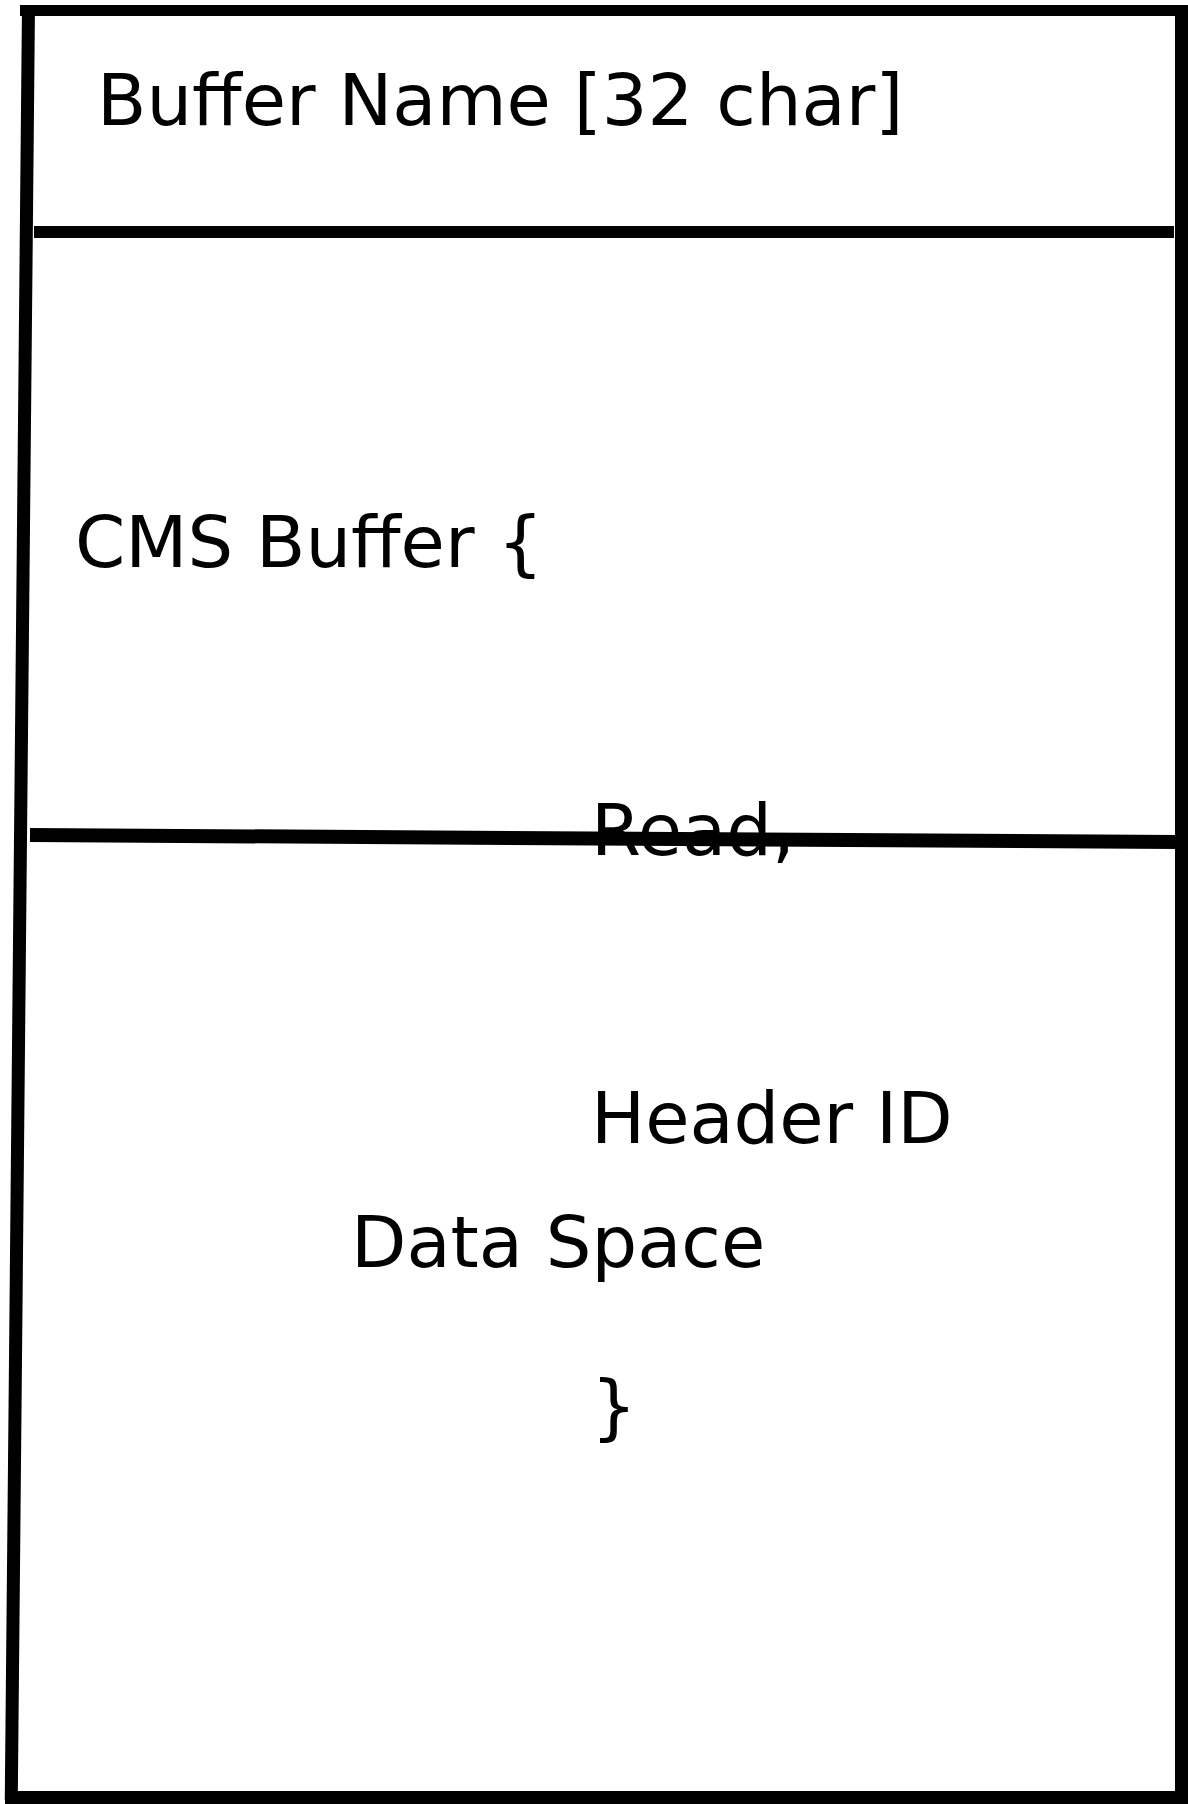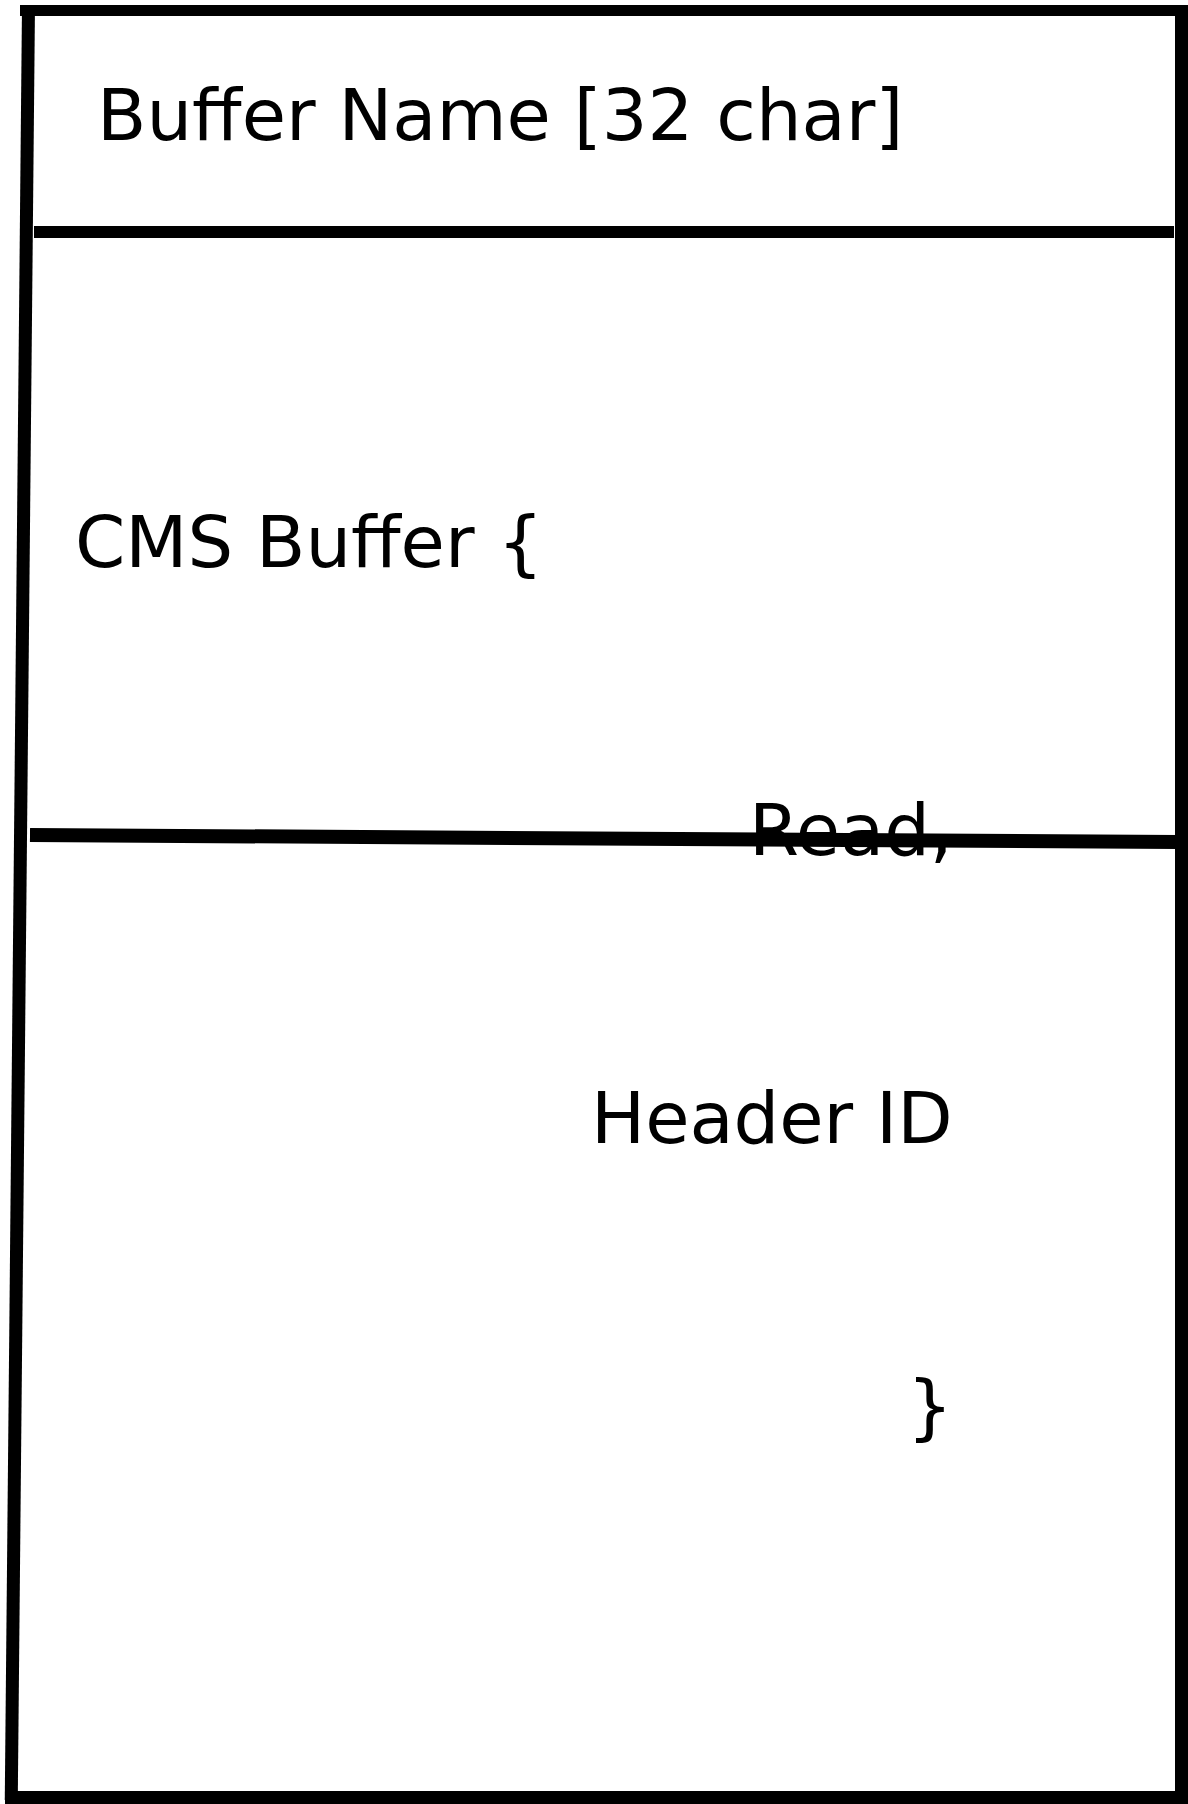--- a/index.html
+++ b/index.html
@@ -29,24 +29,24 @@
   .divider-1    { left: 34px;   top: 226px;  width: 1140px; height: 12px; }
   .divider-2    { left: 30px;   top: 828px;  width: 1148px; height: 14px;
                   transform: rotate(0.35deg); transform-origin: left center; }
   .txt {
     position: absolute;
     font-size: 72px;
     line-height: 96px;
     white-space: pre;
     letter-spacing: 0;
   }
-  .buffer-name { left: 97px;  top: 67px; }
+  .buffer-name { left: 97px;  top: 52px; }
   .cms-block   { left: 75px;  top: 302px; }
   .cms-line    { }
-  .cms-indent  { margin-left: 516px; text-align: right; }
+  .cms-indent  { margin-left: 516px; }
   .data-space  { left: 351px; top: 1194px; }
 </style>
 </head>
 <body>
 
 <div class="canvas">
 
   <div class="bar frame-top"></div>
   <div class="bar frame-left"></div>
   <div class="bar frame-right"></div>
@@ -58,14 +58,15 @@
 
   <div class="txt cms-block">
     <div class="cms-line">CMS Buffer {</div>
     <div class="cms-line cms-indent">Read,</div>
     <div class="cms-line cms-indent">Header ID</div>
     <div class="cms-line cms-indent">}</div>
   </div>
 
   <div class="bar divider-2"></div>
 
+  <div class="txt data-space">Data Space</div>
 
 </div>
 
 </body></html>

